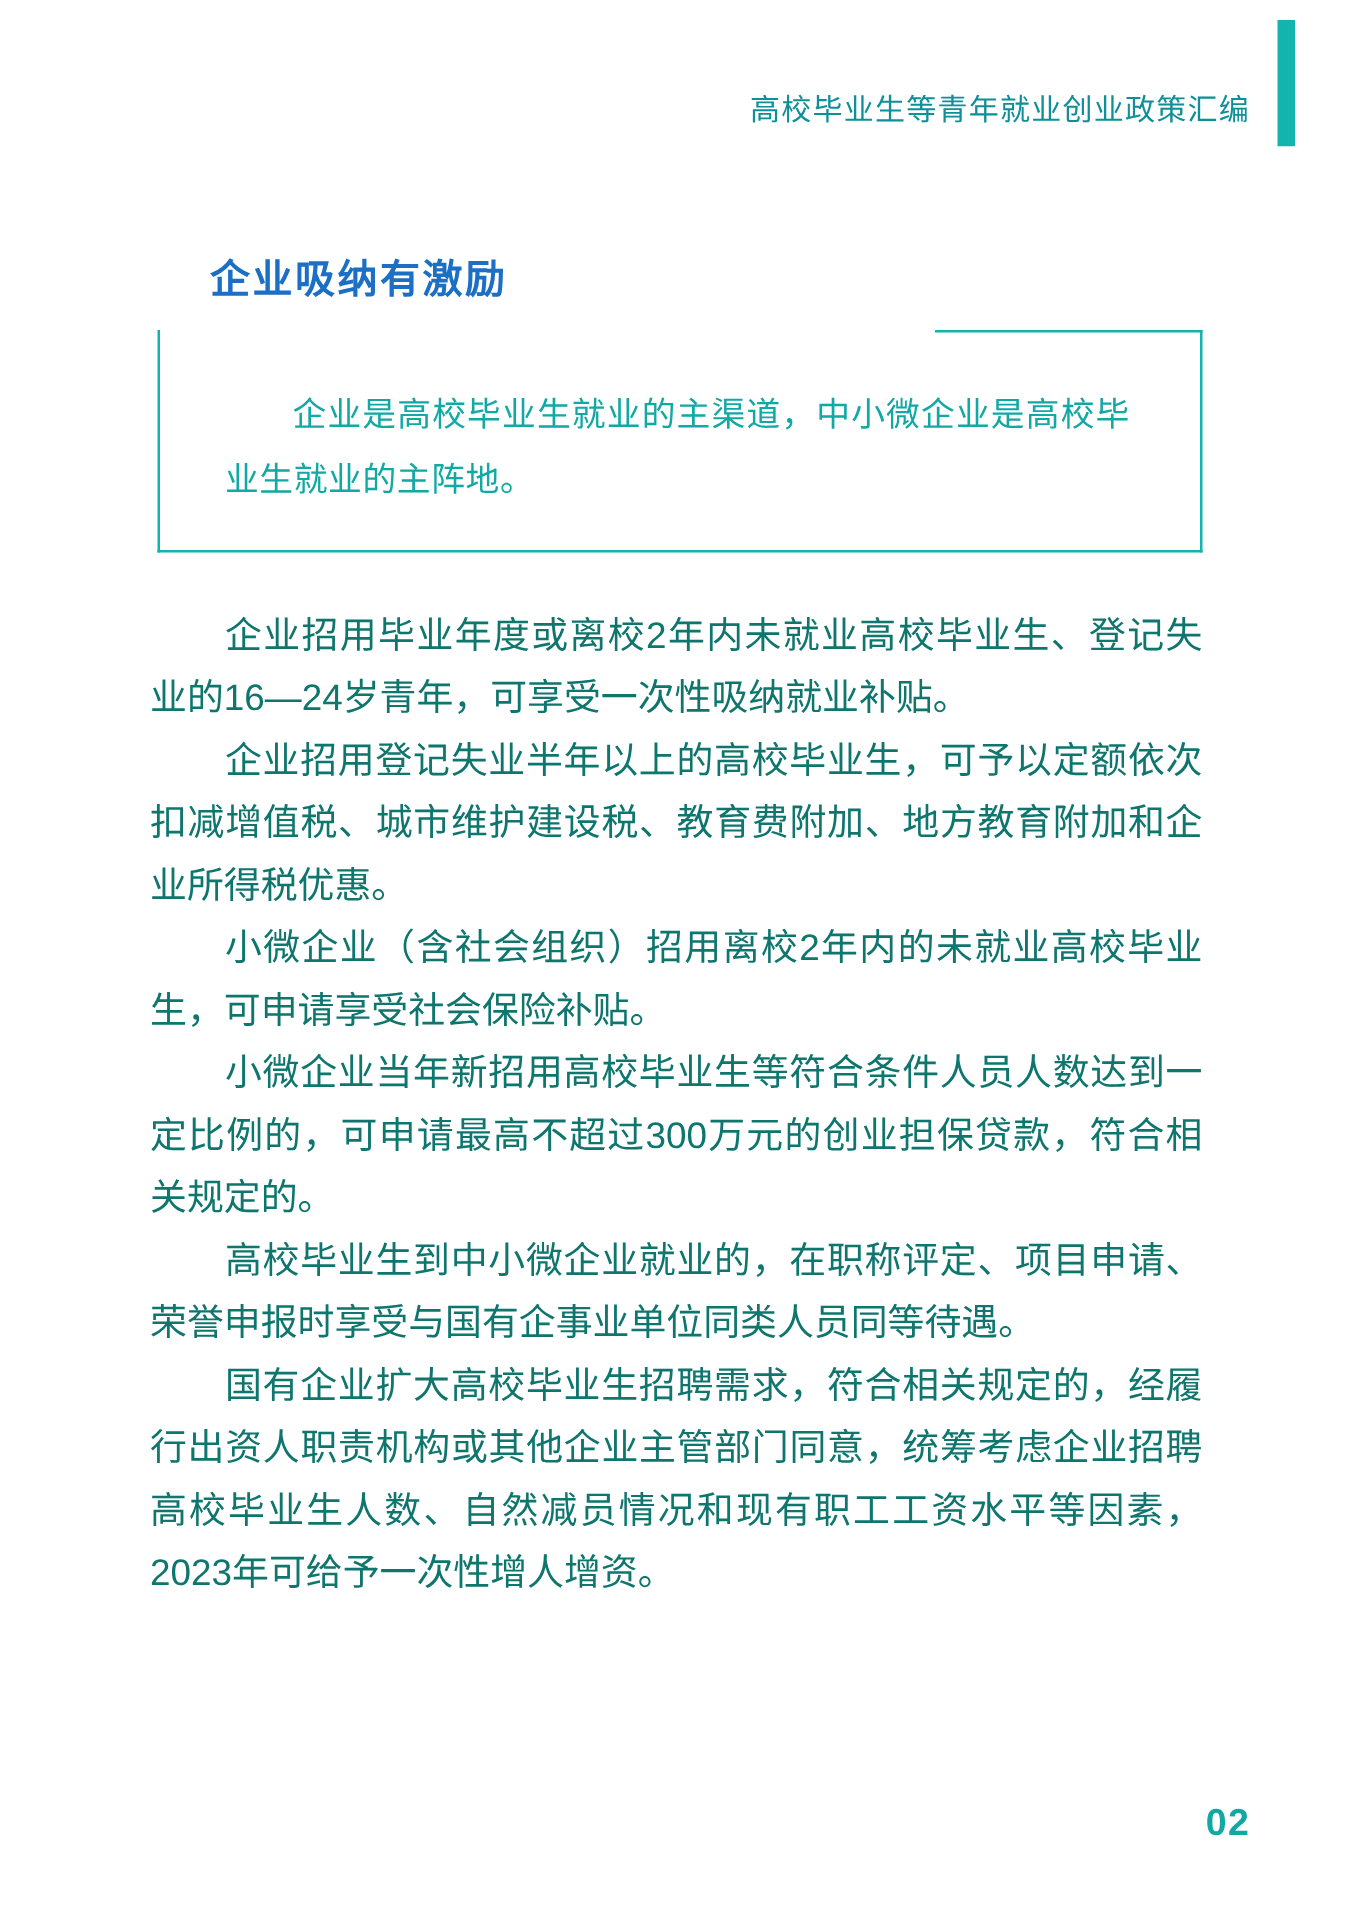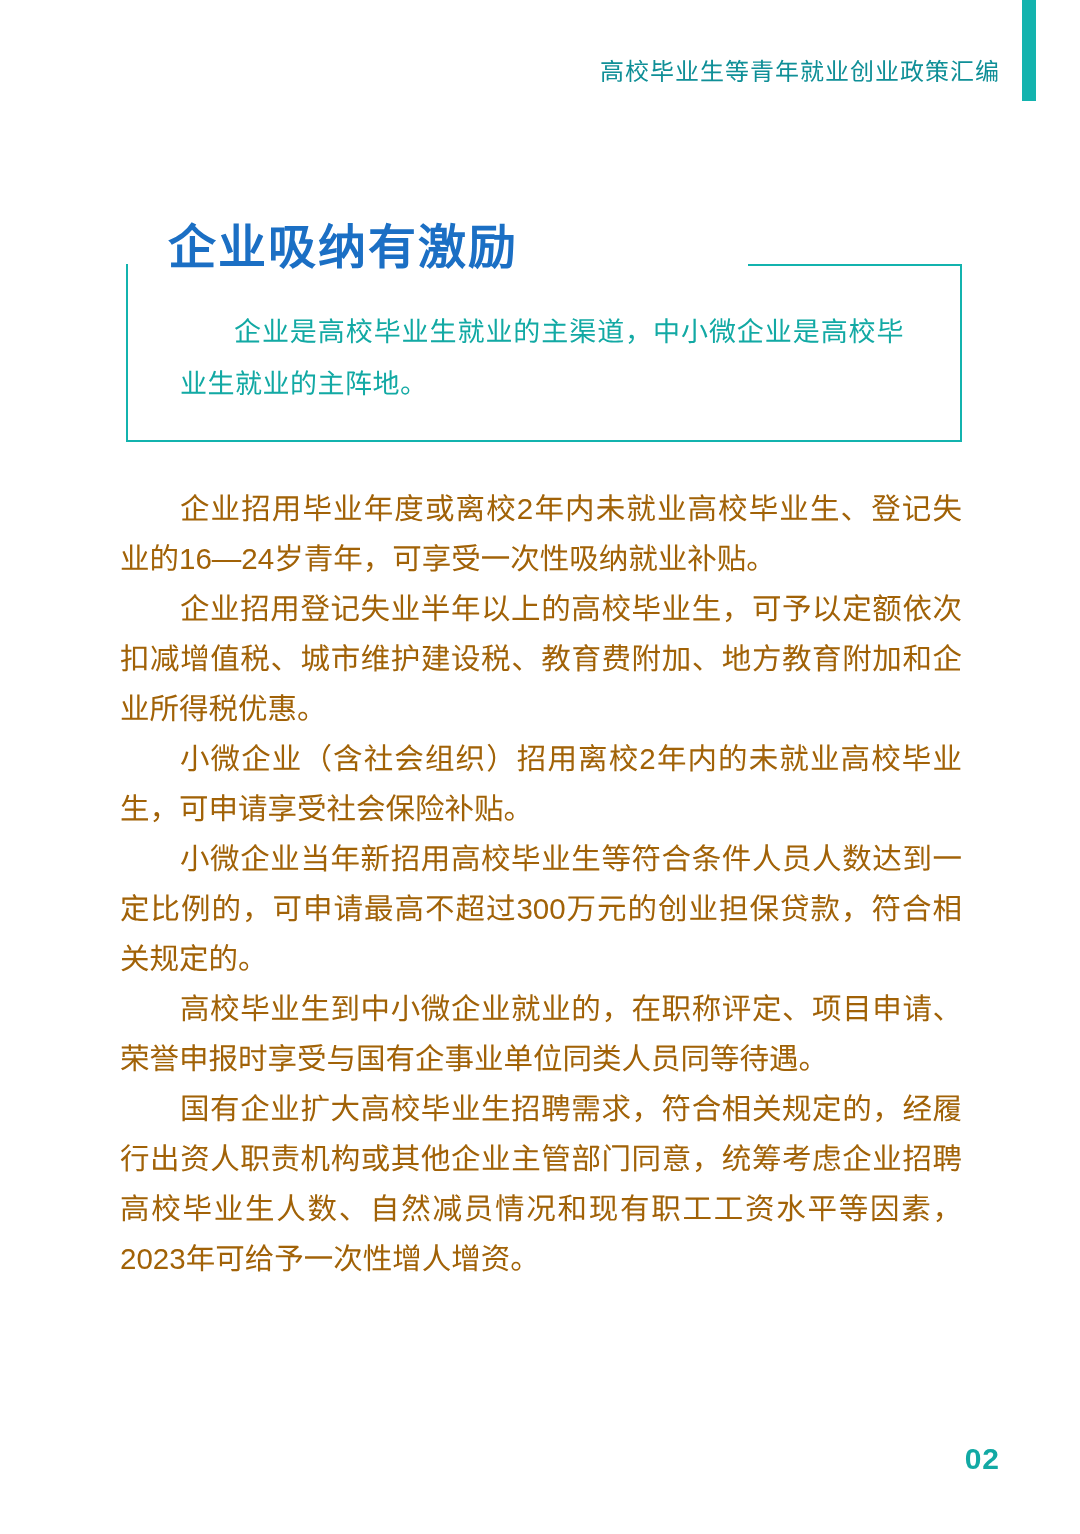--- a/index.html
+++ b/index.html
@@ -17,21 +17,21 @@
   }
   .page {
     position: relative;
     width: 1080px;
     height: 1534px;
   }
 
   
   .header {
     position: absolute;
-    top: 0;
+    top: 16px;
     left: 0;
     right: 0;
     height: 120px;
     text-align: center;
   }
   .header-rule {
     position: absolute;
     top: 0;
     right: 44px;
     width: 14px;
@@ -46,21 +46,21 @@
     letter-spacing: 1px;
     color: #0f8f97;
     white-space: nowrap;
   }
 
   
   .main-title {
     position: absolute;
     top: 176px;
     left: 168px;
-    font-size: 48px;
+    font-size: 32px;
     font-weight: bold;
     letter-spacing: 2px;
     color: #1b6fc4;
     white-space: nowrap;
   }
 
   
   .callout {
     position: absolute;
     top: 264px;
@@ -122,21 +122,21 @@
     left: 120px;
     width: 842px;
   }
   .body-copy p {
     margin: 0;
     font-size: 29.5px;
     line-height: 50px;
     text-indent: 60px;
     text-align: justify;
     text-justify: inter-ideograph;
-    color: #a16207;
+    color: #0f766e;
     letter-spacing: 0px;
   }
 
   
   .page-number {
     position: absolute;
     right: 80px;
     bottom: 58px;
     font-size: 30px;
     color: #12a9a4;

